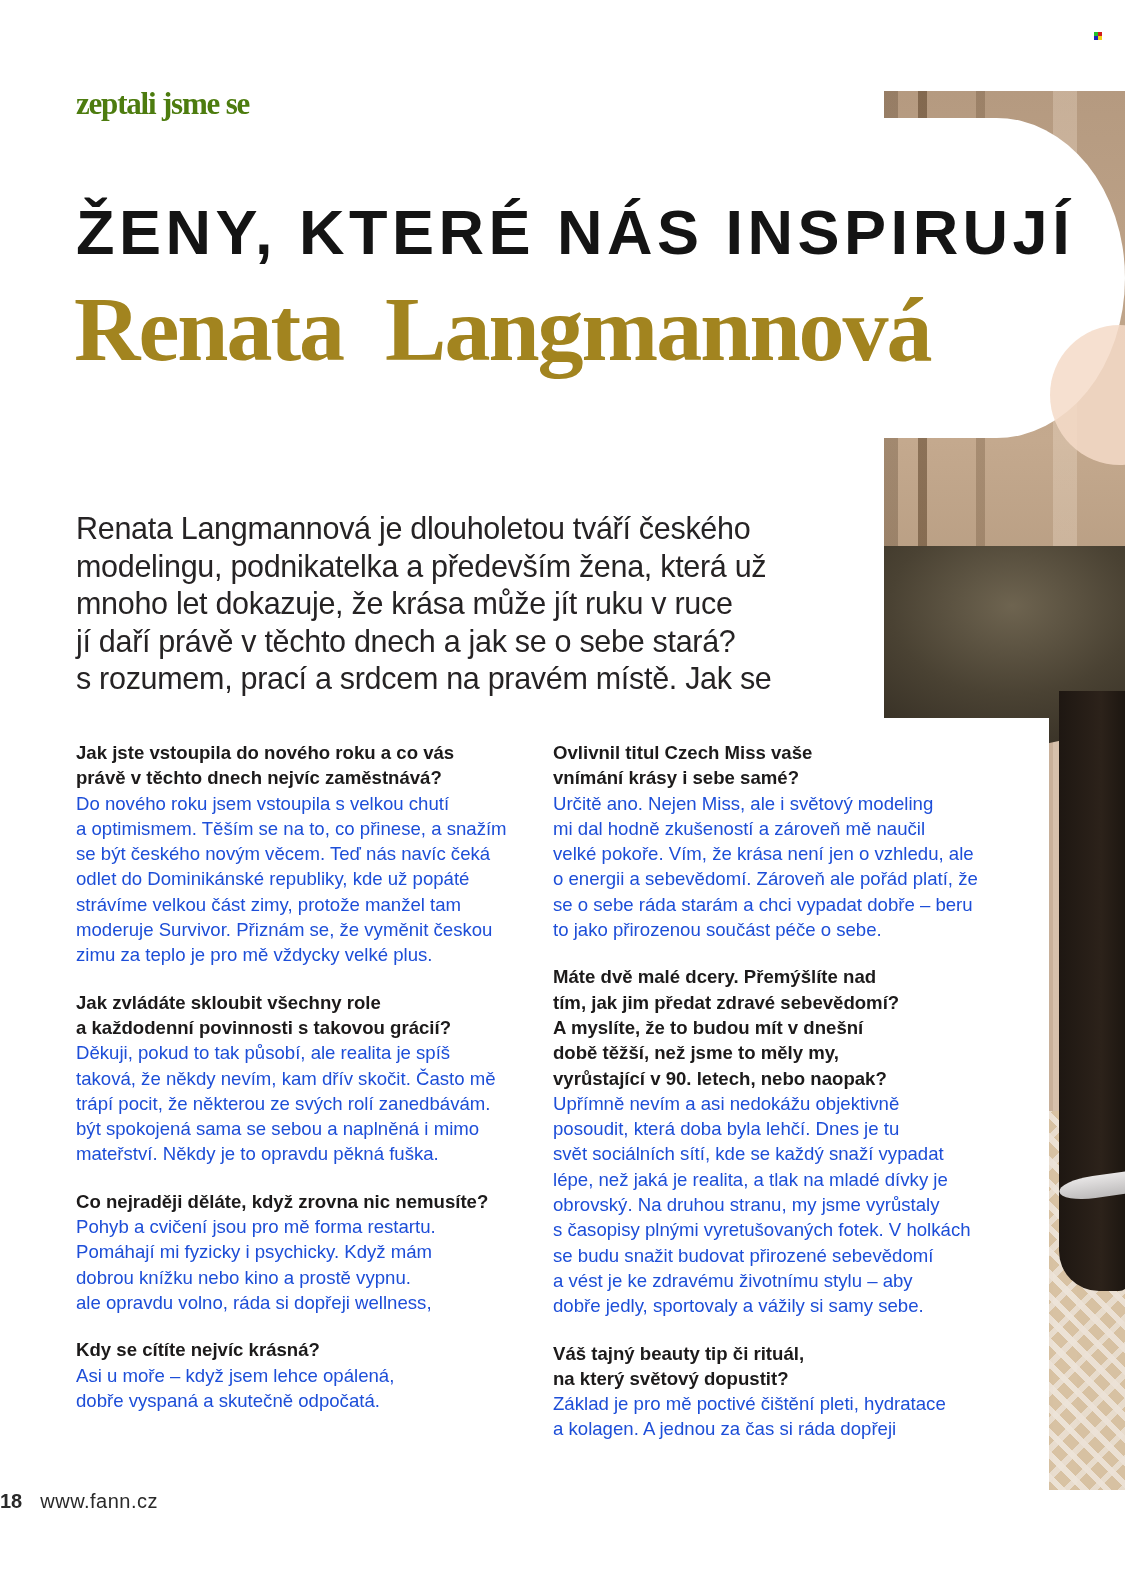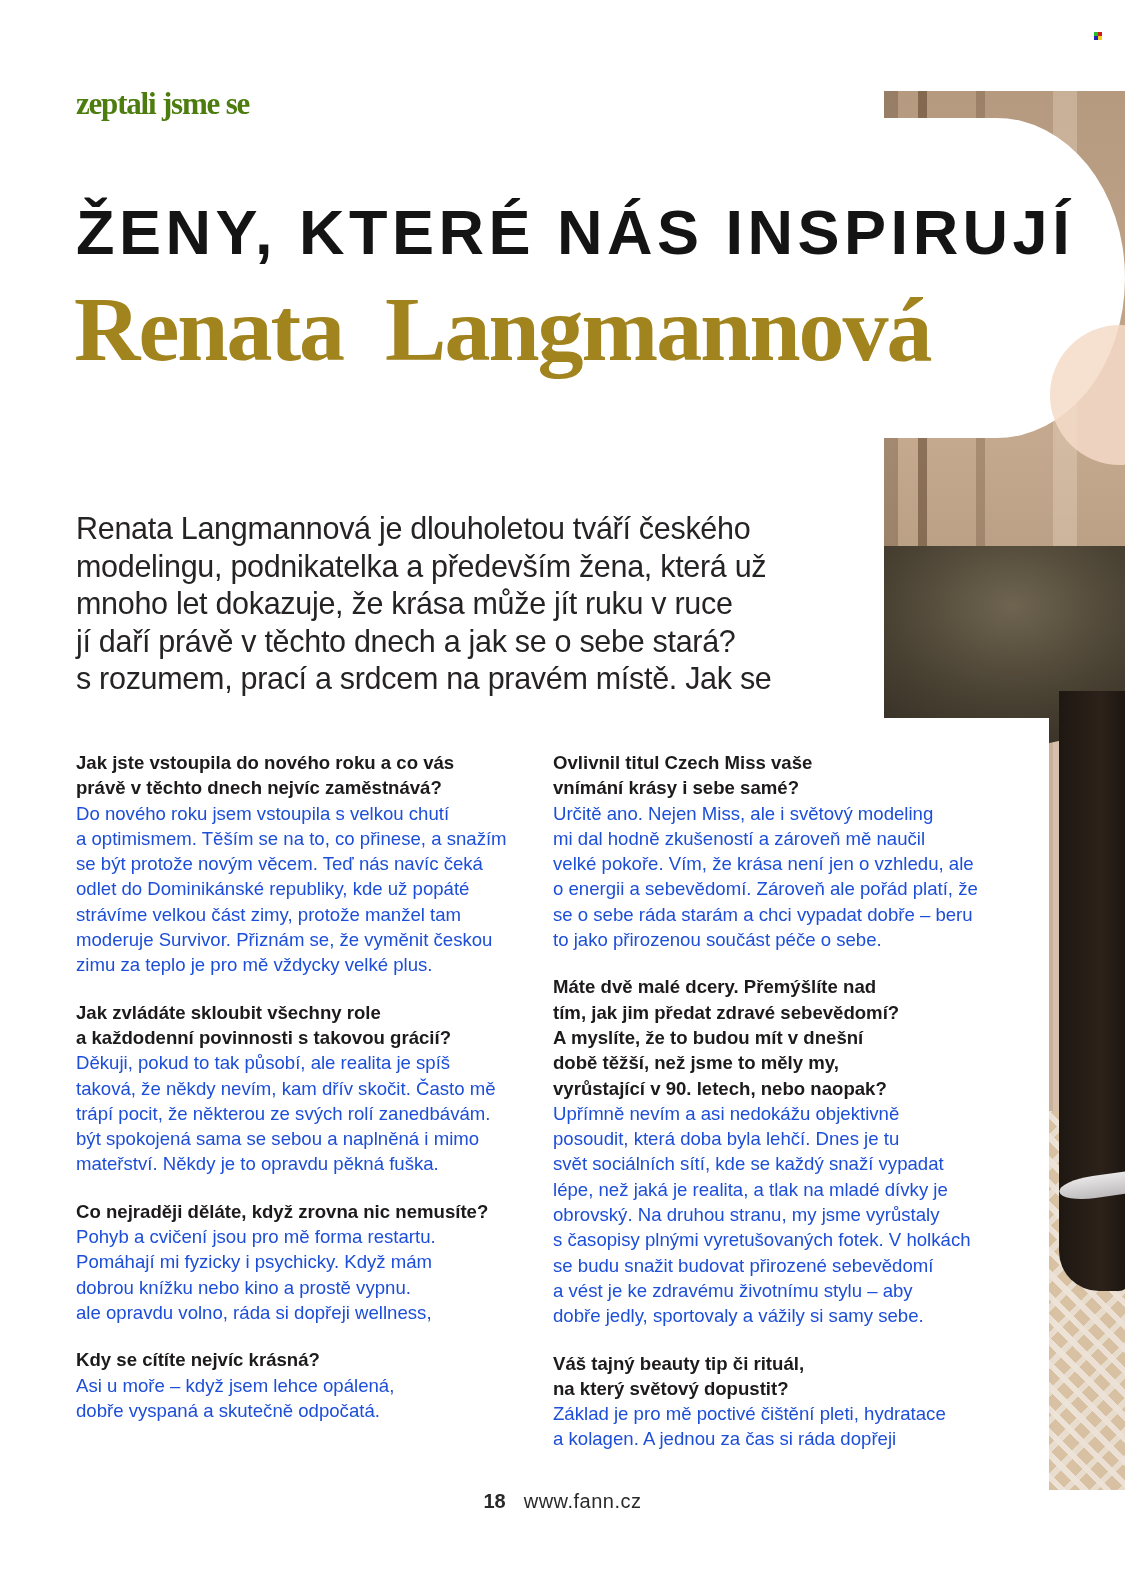--- a/index.html
+++ b/index.html
@@ -81,27 +81,27 @@
   .lead {
     position: absolute; left: 76px; top: 470px; width: 760px;
     font-family: "Liberation Sans", sans-serif; font-size: 30.5px; line-height: 37.5px;
     color: #262324; font-weight: normal; letter-spacing: -0.3px; margin-top: 40px;
   }
   .lead span { display: block; white-space: nowrap; }
 
   .col { position: absolute; top: 740px; width: 460px; font-size: 18.6px; line-height: 25.3px; }
   .col.left { left: 76px; }
   .col.right { left: 553px; }
-  .qa { margin-bottom: 22px; margin-top: 10px; }
+  .qa { margin-bottom: 22px; }
   .q { font-weight: bold; color: #1c1a1a; }
   .q span, .a span { display: block; white-space: nowrap; }
   .a { color: #1d4ed8; }
 
   .footer {
-    position: absolute; left: 0; top: 1490px; width: 1125px; text-align: center;
+    position: absolute; left: 0; top: 1490px; width: 1125px; 
     font-size: 20px; color: #2a2a2a;
   }
   .footer .page-num { font-weight: bold; margin-right: 18px; }
   .footer .site { letter-spacing: 0.5px; }
 </style>
 </head>
 <body>
 
 <div class="photo">
   <div class="table-top"></div>
@@ -140,21 +140,21 @@
 
 <div class="col left">
   <div class="qa">
     <div class="q">
       <span>Jak jste vstoupila do nového roku a co vás</span>
       <span>právě v těchto dnech nejvíc zaměstnává?</span>
     </div>
     <div class="a">
       <span>Do nového roku jsem vstoupila s velkou chutí</span>
       <span>a optimismem. Těším se na to, co přinese, a snažím</span>
-      <span>se být protože novým věcem. Teď nás navíc čeká</span>
+      <span>se být českého novým věcem. Teď nás navíc čeká</span>
       <span>odlet do Dominikánské republiky, kde už popáté</span>
       <span>strávíme velkou část zimy, protože manžel tam</span>
       <span>moderuje Survivor. Přiznám se, že vyměnit českou</span>
       <span>zimu za teplo je pro mě vždycky velké plus.</span>
     </div>
   </div>
   <div class="qa">
     <div class="q">
       <span>Jak zvládáte skloubit všechny role</span>
       <span>a každodenní povinnosti s takovou grácií?</span>

